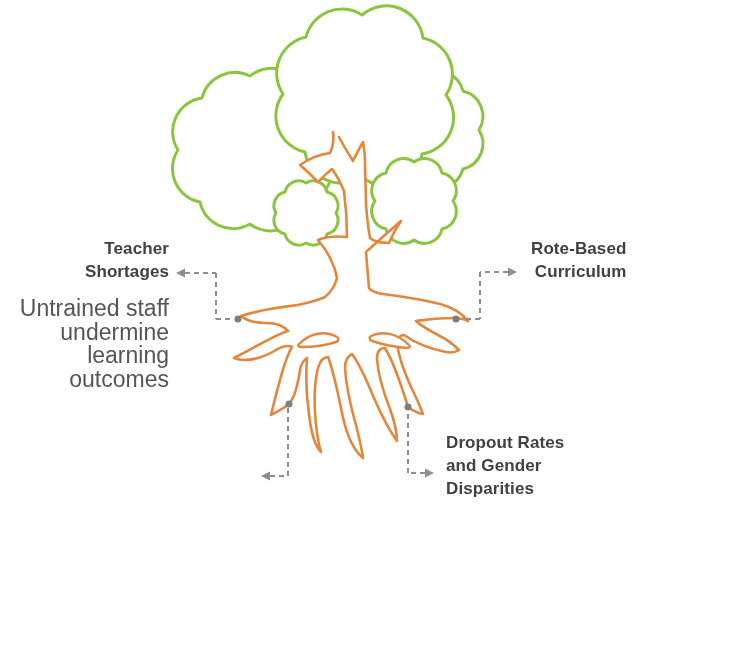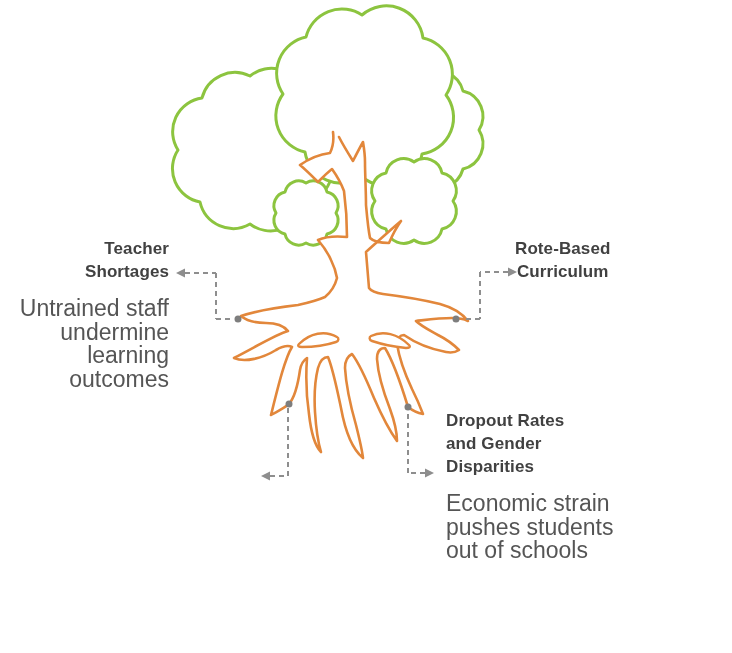--- a/index.html
+++ b/index.html
@@ -16,23 +16,23 @@
   .trunk-fill{fill:#fff;stroke:none;}
   .trunk-line{fill:none;stroke:var(--trunk);stroke-width:2.6;stroke-linejoin:round;stroke-linecap:round;}
   .claw{fill:#fff;stroke:var(--trunk);stroke-width:2.4;stroke-linejoin:round;}
   .dash{fill:none;stroke:var(--connector);stroke-width:2;stroke-dasharray:5 4;}
   .arrow{fill:var(--connector);stroke:none;}
   .dot{fill:var(--dot);stroke:none;}
   .factor{position:absolute;}
   .factor-title{font-size:17px;line-height:23px;font-weight:bold;color:var(--heading);letter-spacing:.1px;}
   .factor-desc{font-size:23px;line-height:23.5px;color:var(--body);margin-top:14px;}
   .f1{right:563px;top:237px;text-align:right;}
-  .f2{left:515px;top:237px;text-align:center;}
+  .f2{left:531px;top:237px;text-align:right;}
   .f3{right:482px;top:439px;text-align:right;}
-  .f4{left:446px;top:409px;text-align:left;}
+  .f4{left:446px;top:431px;text-align:left;}
 </style>
 </head>
 <body>
 
 <div id="stage">
 
   <svg id="tree-svg" width="732" height="653" viewBox="0 0 732 653">
     <defs>
       <path id="trunkPath" d="M 333,132
         C 334,140 333,147 330,153
@@ -158,16 +158,15 @@
     <div class="factor-desc">Untrained staff<br>undermine<br>learning<br>outcomes</div>
   </div>
 
   <div class="factor f2">
     <div class="factor-title">Rote-Based<br>Curriculum</div>
   </div>
 
 
   <div class="factor f4">
     <div class="factor-title">Dropout Rates<br>and Gender<br>Disparities</div>
-    <div class="factor-desc">Economic strain<br>pushes students<br>out of schools</div>
   </div>
 
 </div>
 
 </body></html>

